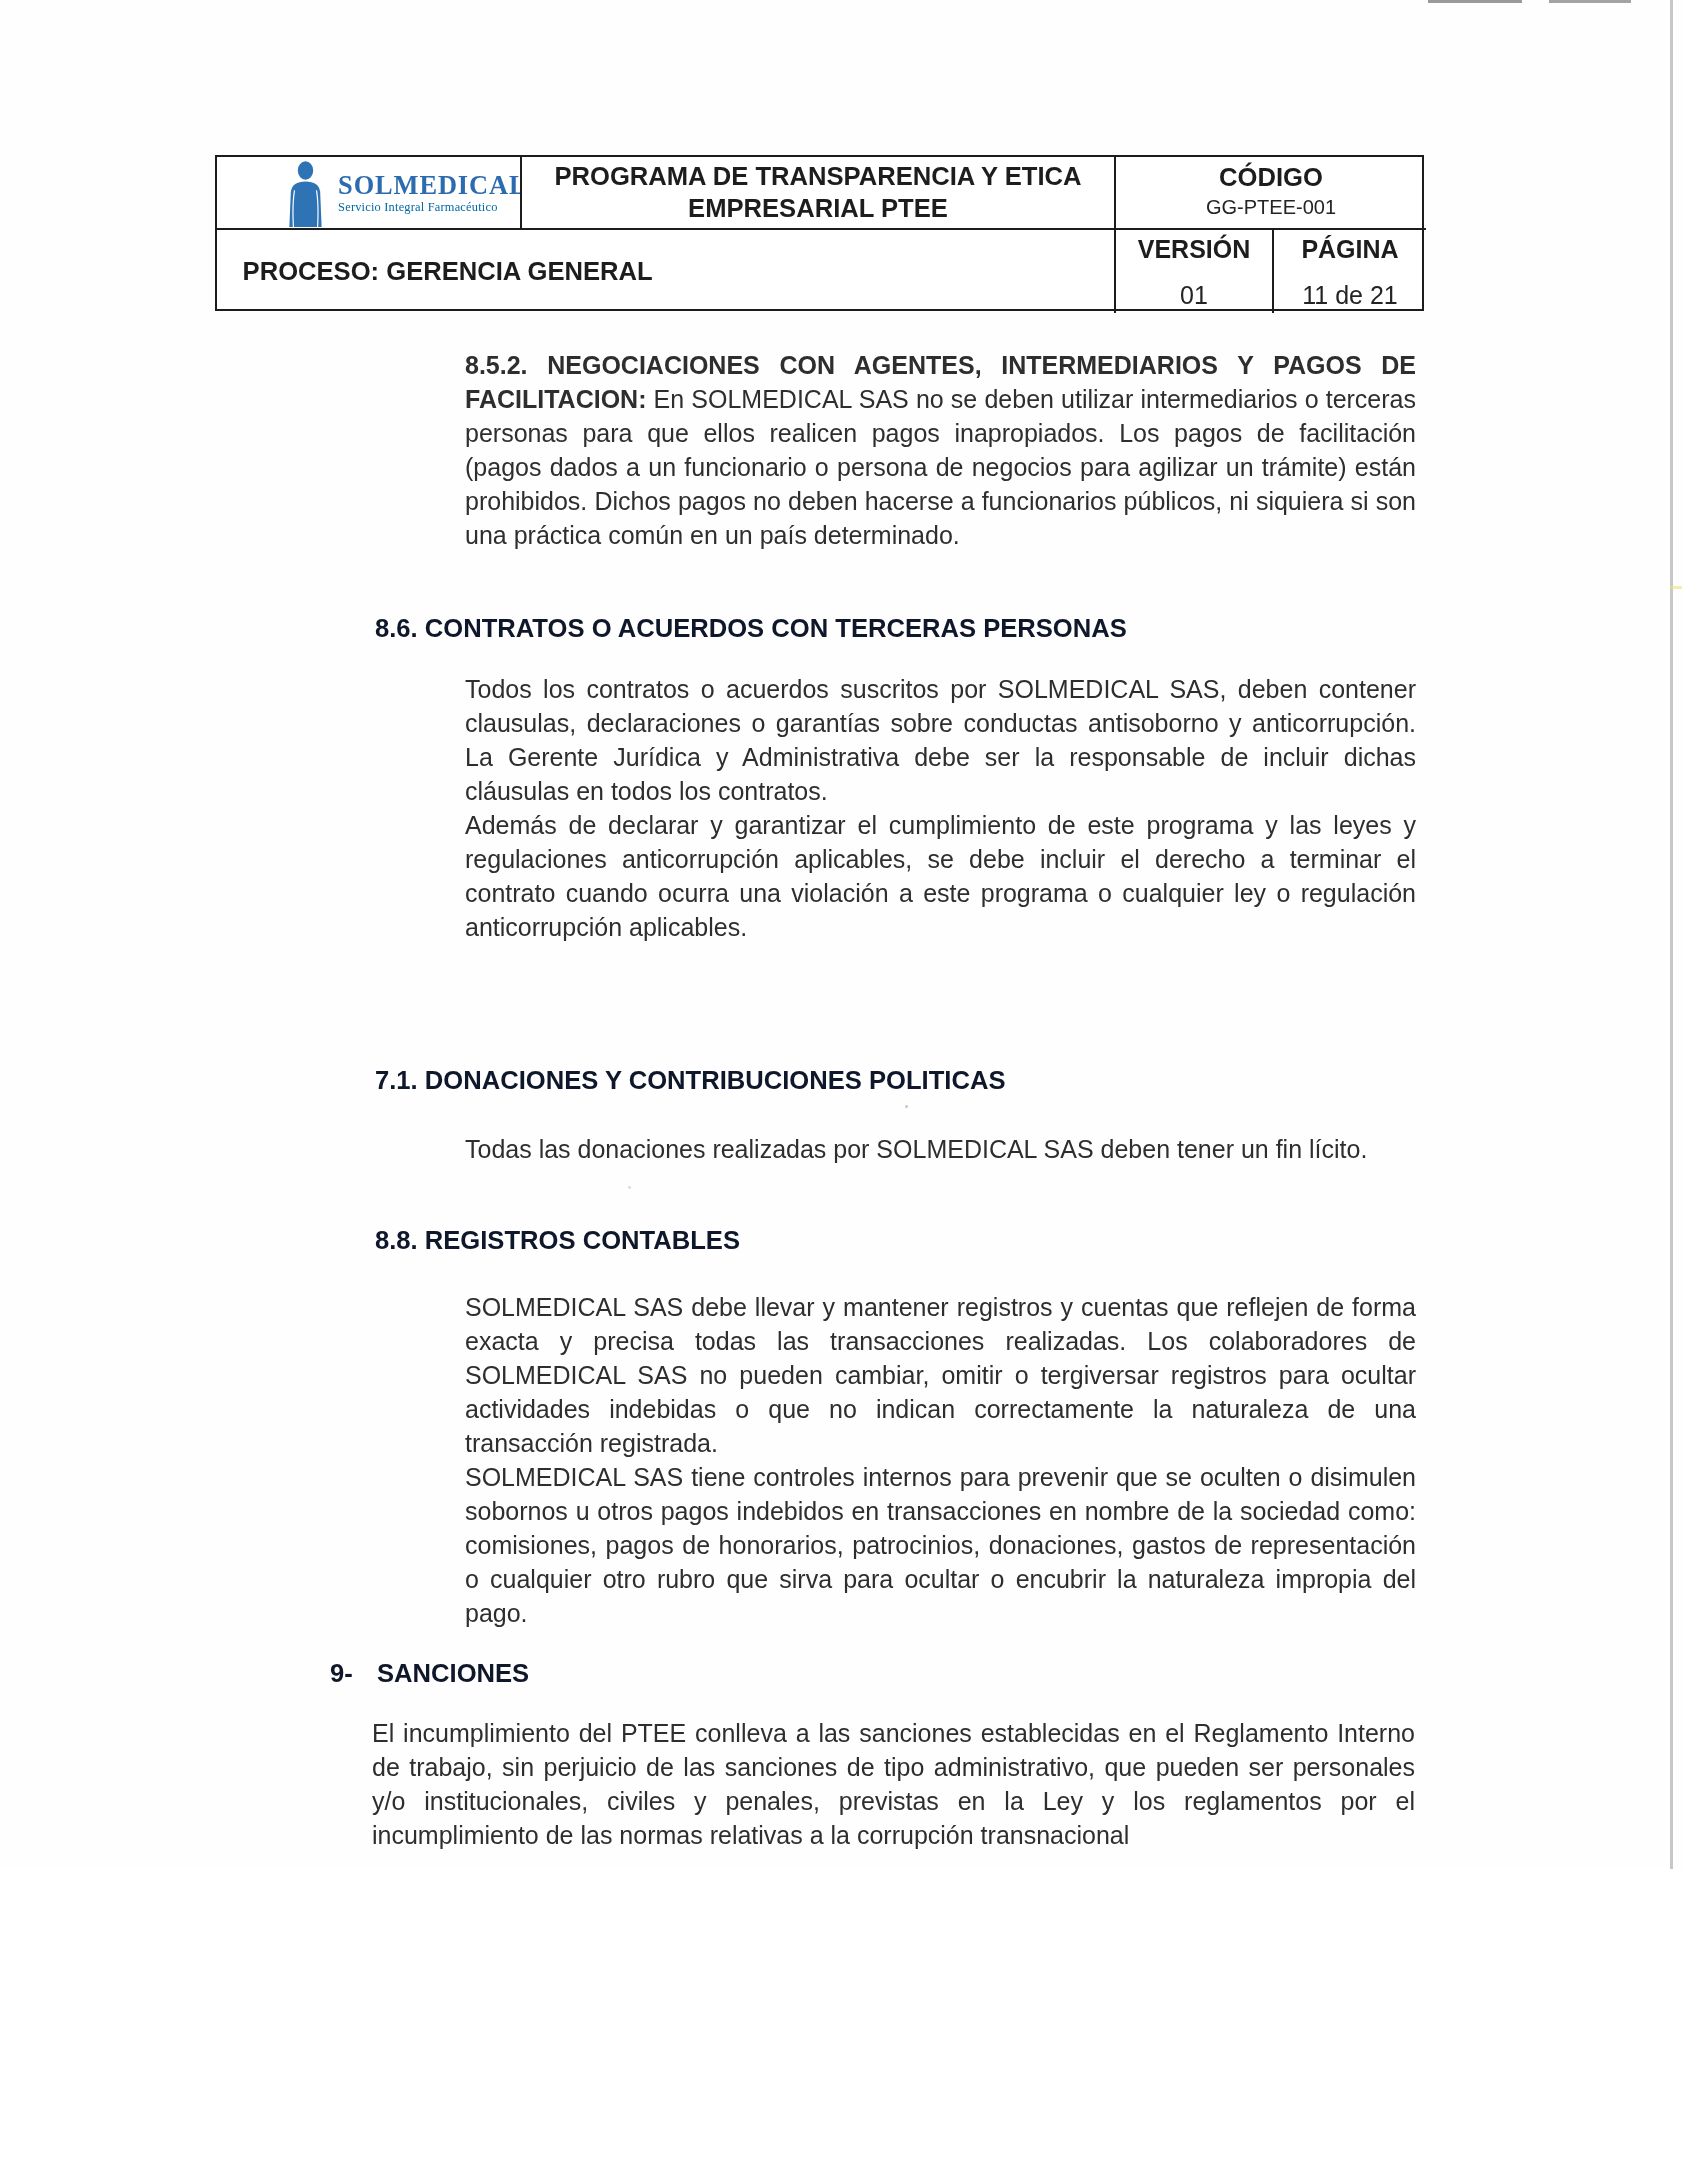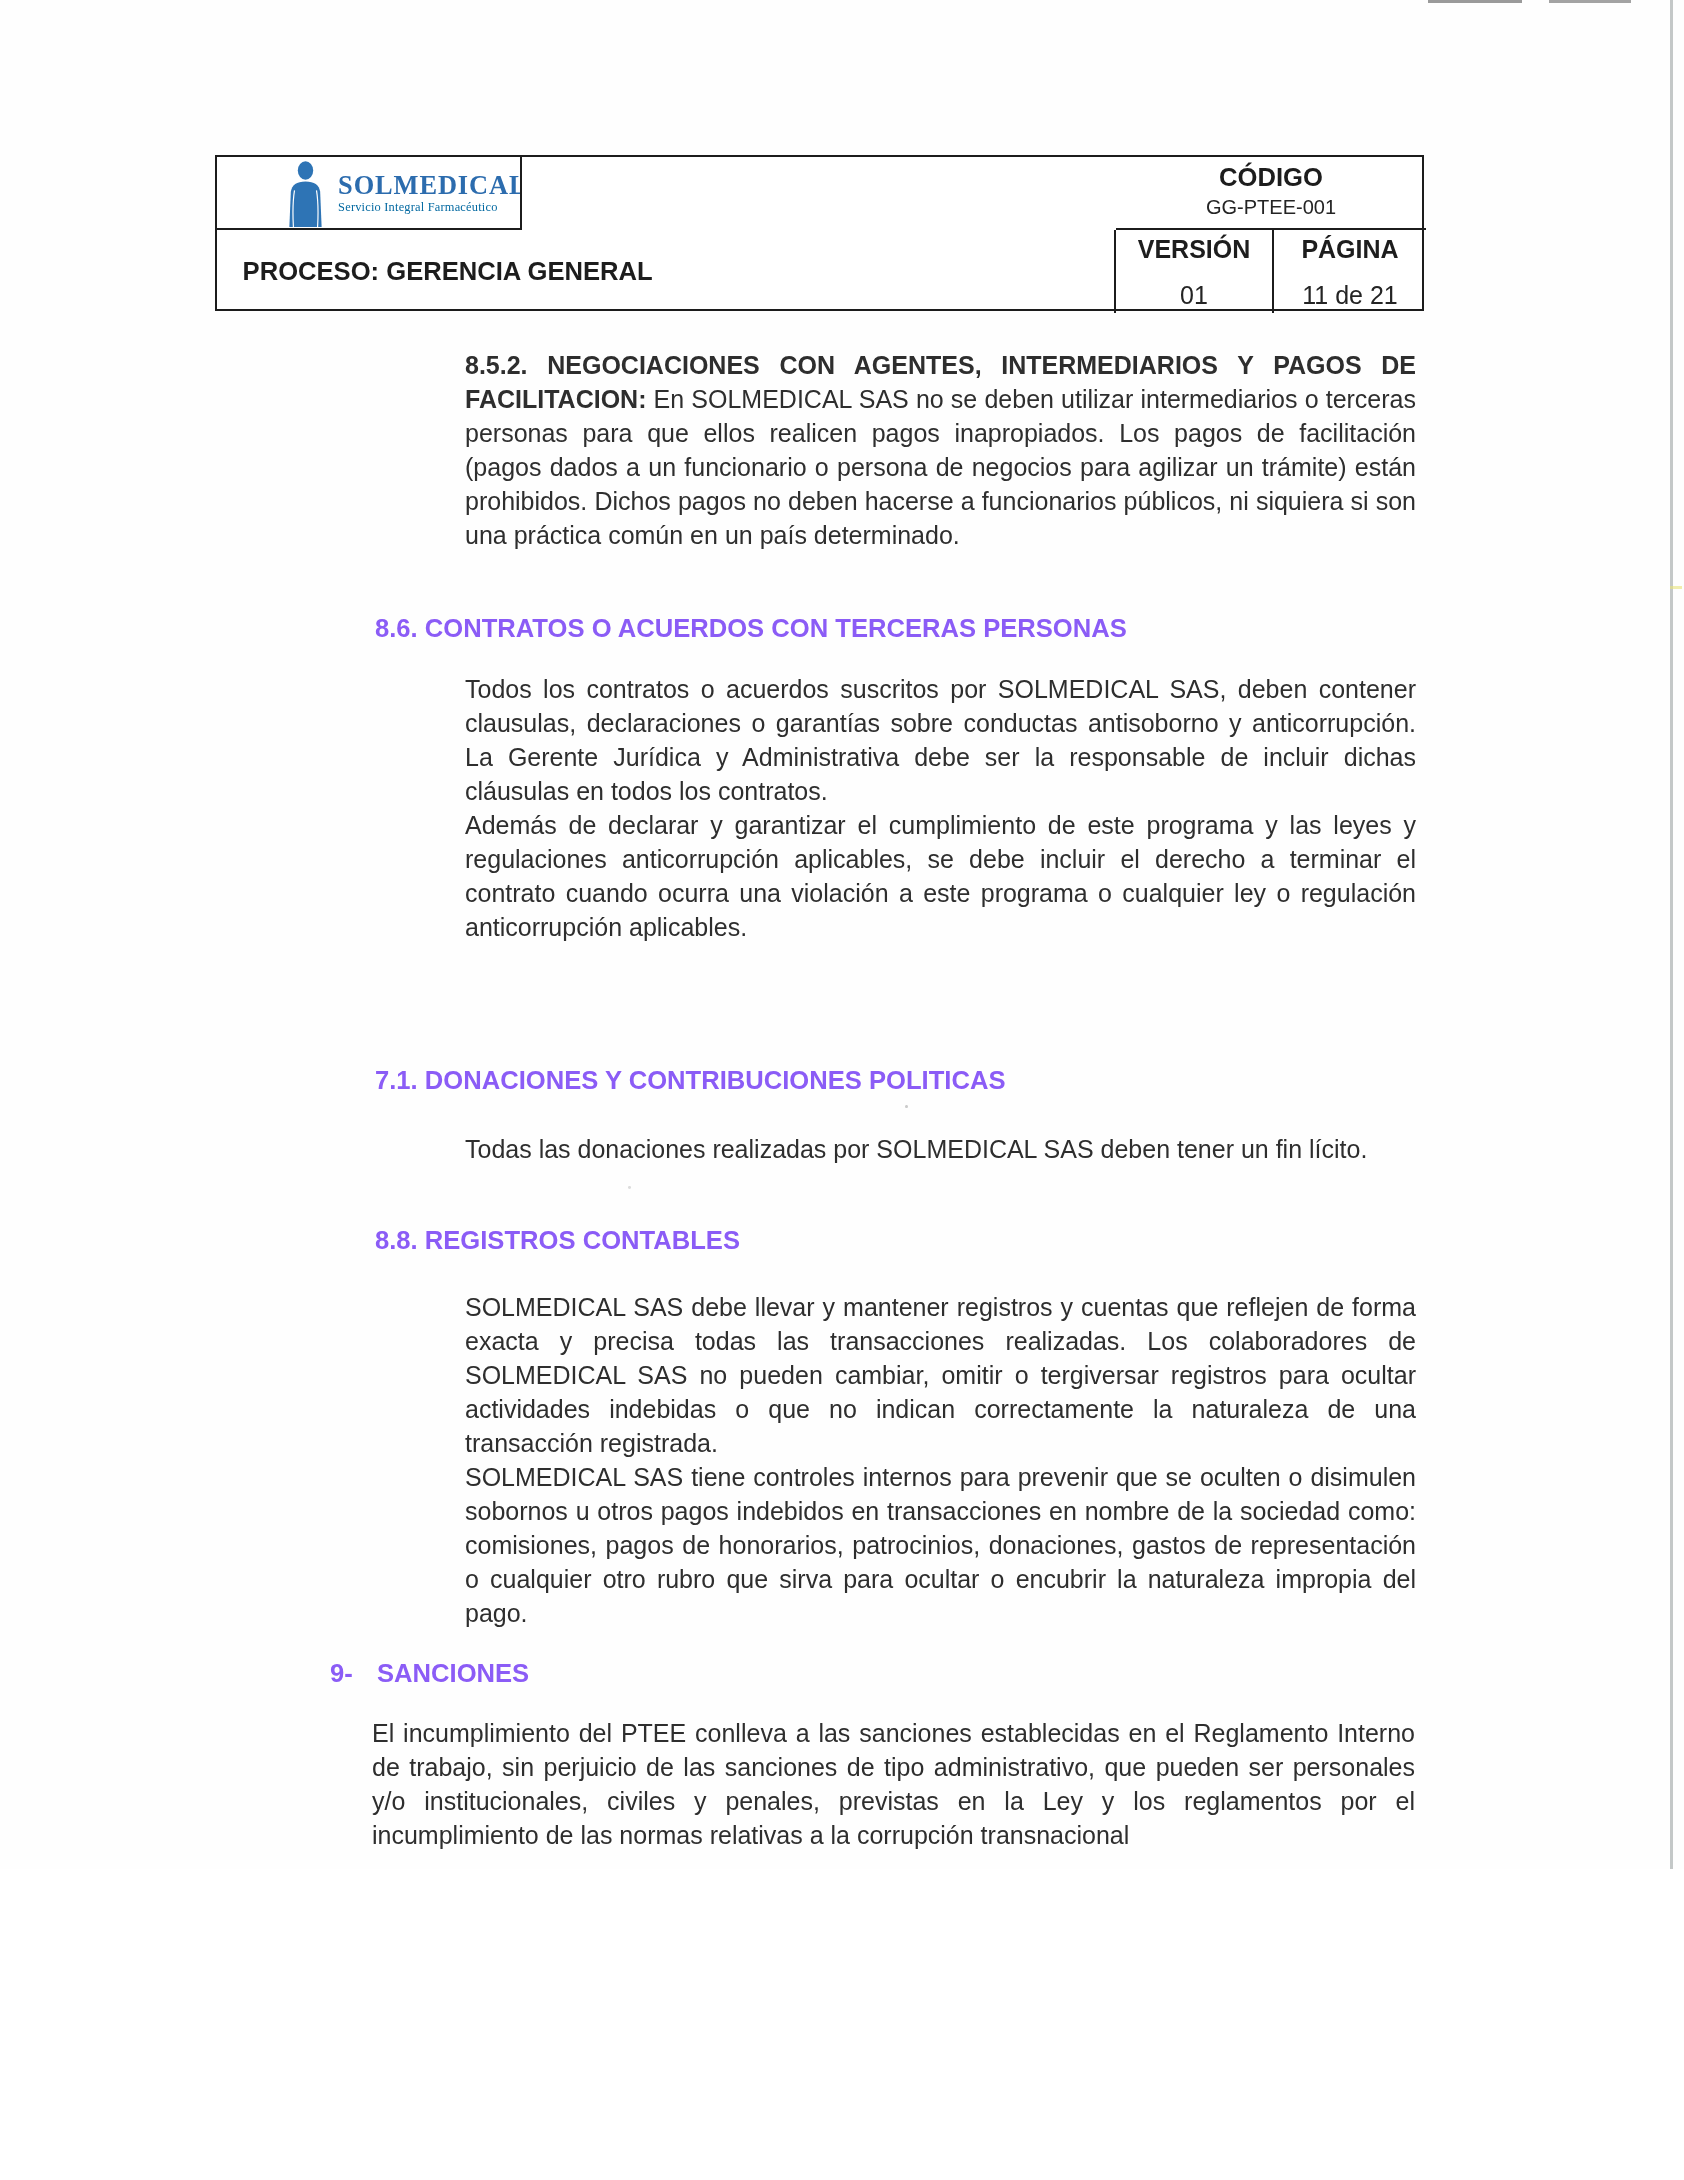--- a/index.html
+++ b/index.html
@@ -48,21 +48,21 @@
   .proceso{font-weight:700;font-size:25.6px;color:#1d1d1d;}
 
   .cell-version{grid-column:3;grid-row:2;flex-direction:column;justify-content:center;align-items:center;}
   .cell-pagina{grid-column:4;grid-row:2;flex-direction:column;justify-content:center;align-items:center;}
   .lbl-sm{font-weight:700;font-size:25px;color:#1d1d1d;line-height:28px;}
   .val-sm{font-size:25px;color:#242424;line-height:28px;margin-top:18px;}
 
   
   .block{position:absolute;font-size:25px;line-height:34px;text-align:justify;color:#2e2e2e;}
   .block p{margin:0;}
-  .heading{position:absolute;font-weight:700;font-size:25.6px;line-height:31px;color:#8b5cf6;white-space:nowrap;}
+  .heading{position:absolute;font-weight:700;font-size:25.6px;line-height:31px;color:#0f172a;white-space:nowrap;}
 
   .s852{left:465px;top:348px;width:951px;}
   .h86 {left:375px;top:613px;}
   .s86 {left:465px;top:672px;width:951px;}
   .h87 {left:375px;top:1065px;}
   .s87 {left:465px;top:1132px;width:951px;}
   .h88 {left:375px;top:1225px;}
   .s88 {left:465px;top:1290px;width:951px;}
   .h9  {left:330px;top:1658px;display:flex;}
   .h9 .num{width:47px;}
@@ -102,20 +102,24 @@
         <path d="M10,90 L12,42 Q14,28 32,28 Q50,28 52,42 L54,90 Z" fill="#2e74b5"></path>
         <path d="M17,40 C14.5,55 14.5,72 15.5,90" stroke="#ffffff" stroke-width="1.6" fill="none"></path>
         <path d="M47,40 C49.5,55 49.5,72 48.5,90" stroke="#ffffff" stroke-width="1.6" fill="none"></path>
       </svg>
       <div class="logo-txt">
         <div class="logo-name">SOLMEDICAL</div>
         <div class="logo-tagline">Servicio Integral Farmacéutico</div>
       </div>
     </div>
 
+    <div class="cell cell-title b-r b-b">
+      <div class="doc-title">PROGRAMA DE TRANSPARENCIA Y ETICA</div>
+      <div class="doc-title">EMPRESARIAL PTEE</div>
+    </div>
 
     <div class="cell cell-codigo b-b">
       <div class="lbl">CÓDIGO</div>
       <div class="val">GG-PTEE-001</div>
     </div>
 
     <div class="cell cell-proceso b-r">
       <div class="proceso">PROCESO: GERENCIA GENERAL</div>
     </div>
 

